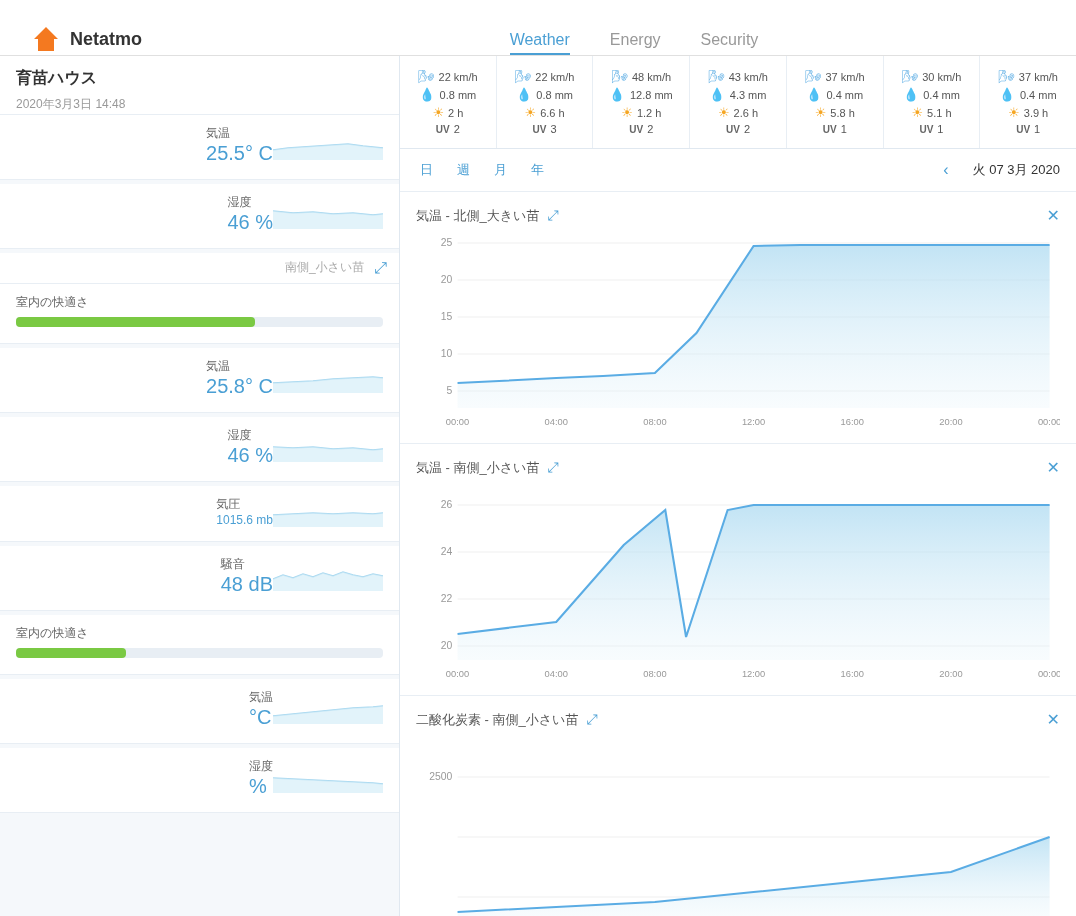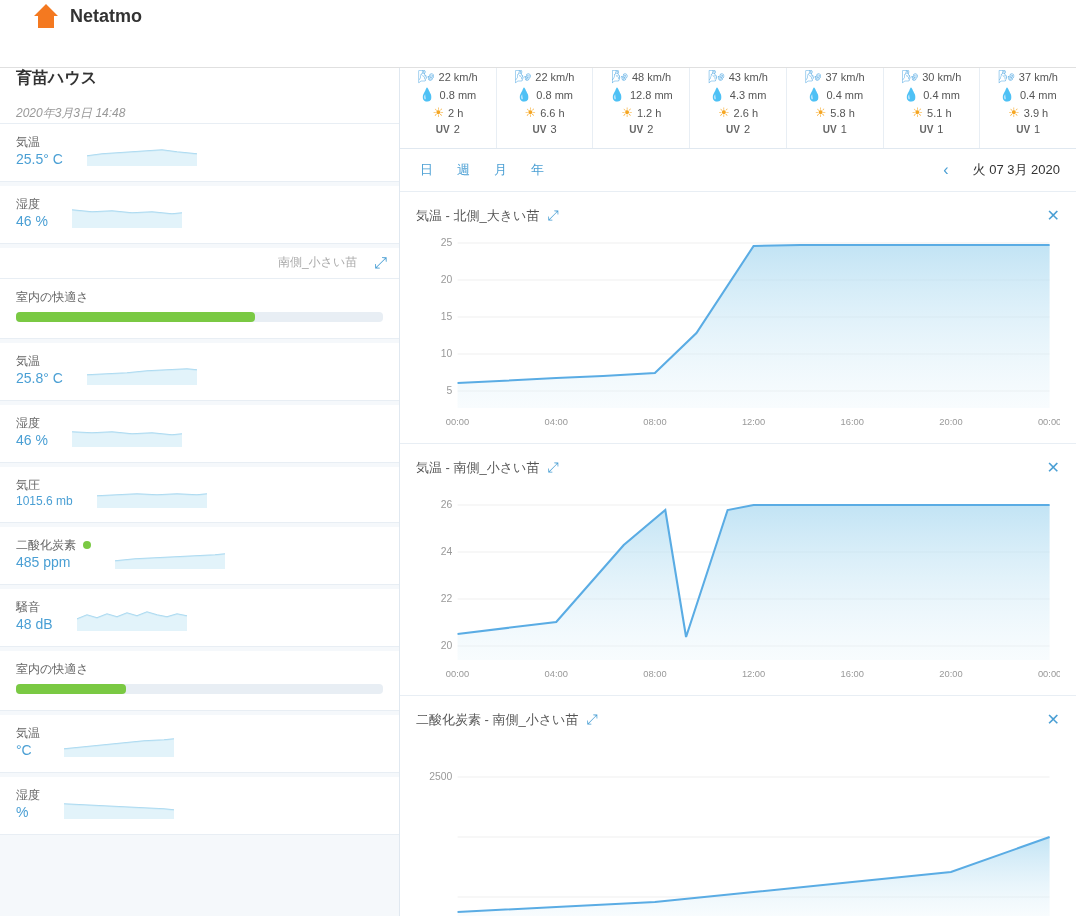--- a/index.html
+++ b/index.html
@@ -3,23 +3,23 @@
   <meta charset="utf-8">
   <style>
     * { box-sizing: border-box; margin: 0; padding: 0; }
     body { font-family: 'Helvetica Neue', Arial, sans-serif; background: #f0f4f8; color: #333; font-size: 13px; }
 
     
     .header {
       background: #fff;
       border-bottom: 1px solid #e0e0e0;
       display: flex;
-      align-items: flex-start;
+      align-items: flex-end;
       padding: 0 30px;
-      height: 68px;
+      height: 56px;
       position: fixed;
       top: 0; left: 0; right: 0;
       z-index: 100;
     }
     .logo-area {
       display: flex;
       align-items: center;
       gap: 8px;
       margin-right: 80px;
     }
@@ -73,44 +73,42 @@
       border-bottom: 1px solid #e8eef4;
     }
     .location-title {
       font-size: 16px;
       font-weight: 600;
       color: #333;
     }
     .location-date {
       font-size: 12px;
       color: #999;
-      margin-top: 16px;
-      font-style: italic;
+      margin-top: 7px;
     }
 
     
     .sensor-section {
       background: #fff;
       margin-bottom: 4px;
       padding: 10px 16px;
       border-bottom: 1px solid #e8eef4;
     }
     .sensor-row {
       display: flex;
       align-items: center;
-      justify-content: flex-start;
+      justify-content: flex-end;
       margin-bottom: 4px;
-      gap: 24px;
     }
     .sensor-label {
       font-size: 12px;
       color: #666;
     }
     .sensor-value {
-      font-size: 14px;
+      font-size: 20px;
       font-weight: 500;
       color: #4a9fd4;
     }
     .sensor-value.small {
       font-size: 12px;
     }
     .comfort-bar-bg {
       background: #e8eef4;
       border-radius: 4px;
       height: 10px;
@@ -145,21 +143,21 @@
     .share-row {
       display: flex;
       justify-content: flex-end;
       padding: 6px 12px;
       background: #fff;
       border-bottom: 1px solid #e8eef4;
     }
     .share-label {
       color: #aaa;
       font-size: 12px;
-      margin-right: 17px;
+      margin-right: 10px;
     }
     .share-icon {
       color: #4a9fd4;
       cursor: pointer;
       font-size: 16px;
     }
 
     .co2-dot {
       display: inline-block;
       width: 8px;
@@ -291,20 +289,25 @@
 <body>
 
 <header class="header">
   <div class="logo-area">
 
     <svg class="logo-icon" viewBox="0 0 32 32">
       <polygon points="16,4 4,16 8,16 8,28 24,28 24,16 28,16" fill="#f47920"></polygon>
     </svg>
     <span class="logo-text">Netatmo</span>
   </div>
+  <nav class="nav">
+    <a class="nav-item active">Weather</a>
+    <a class="nav-item">Energy</a>
+    <a class="nav-item">Security</a>
+  </nav>
 </header>
 
 <div class="main-layout">
 
   <div class="sidebar">
 
     <div class="location-header">
       <div class="location-title">育苗ハウス</div>
       <div class="location-date">2020年3月3日 14:48</div>
     </div>
@@ -379,35 +382,20 @@
           <div class="sensor-label">気圧</div>
           <div class="sensor-value small">1015.6 mb</div>
         </div>
         <svg class="mini-svg" viewBox="0 0 110 30">
           <polyline points="0,18 20,17 40,16 60,17 80,16 100,17 110,16" fill="none" stroke="#a8d8f0" stroke-width="1.5"></polyline>
           <polygon points="0,18 20,17 40,16 60,17 80,16 100,17 110,16 110,30 0,30" fill="#d6eef8" opacity="0.7"></polygon>
         </svg>
       </div>
     </div>
 
-    <div class="sensor-section">
-      <div class="sensor-row">
-        <div>
-          <div class="sensor-label">
-            <span>二酸化炭素</span>
-            <span class="co2-dot"></span>
-          </div>
-          <div class="sensor-value">485 ppm</div>
-        </div>
-        <svg class="mini-svg" viewBox="0 0 110 30">
-          <polyline points="0,22 20,20 40,19 60,18 80,17 100,16 110,15" fill="none" stroke="#a8d8f0" stroke-width="1.5"></polyline>
-          <polygon points="0,22 20,20 40,19 60,18 80,17 100,16 110,15 110,30 0,30" fill="#d6eef8" opacity="0.7"></polygon>
-        </svg>
-      </div>
-    </div>
 
     <div class="sensor-section">
       <div class="sensor-row">
         <div>
           <div class="sensor-label">騒音</div>
           <div class="sensor-value">48 dB</div>
         </div>
         <svg class="mini-svg" viewBox="0 0 110 30">
           <polyline points="0,18 10,14 20,17 30,13 40,16 50,12 60,15 70,11 80,14 90,16 100,13 110,15" fill="none" stroke="#a8d8f0" stroke-width="1.5"></polyline>
           <polygon points="0,18 10,14 20,17 30,13 40,16 50,12 60,15 70,11 80,14 90,16 100,13 110,15 110,30 0,30" fill="#d6eef8" opacity="0.7"></polygon>

